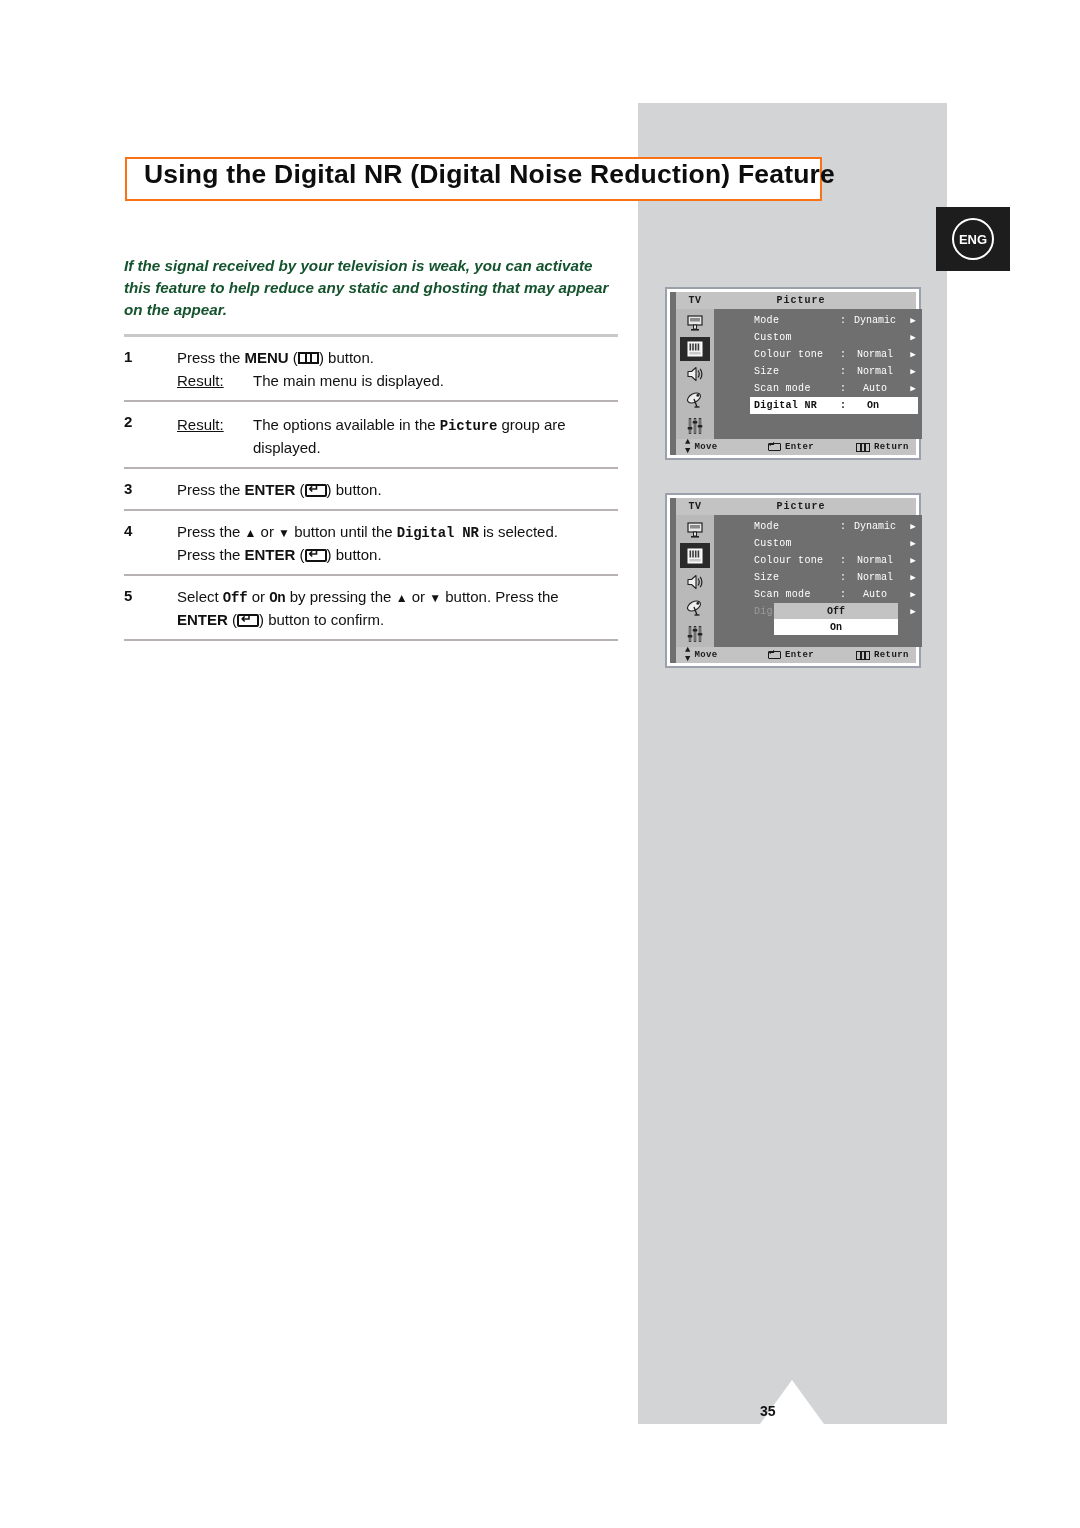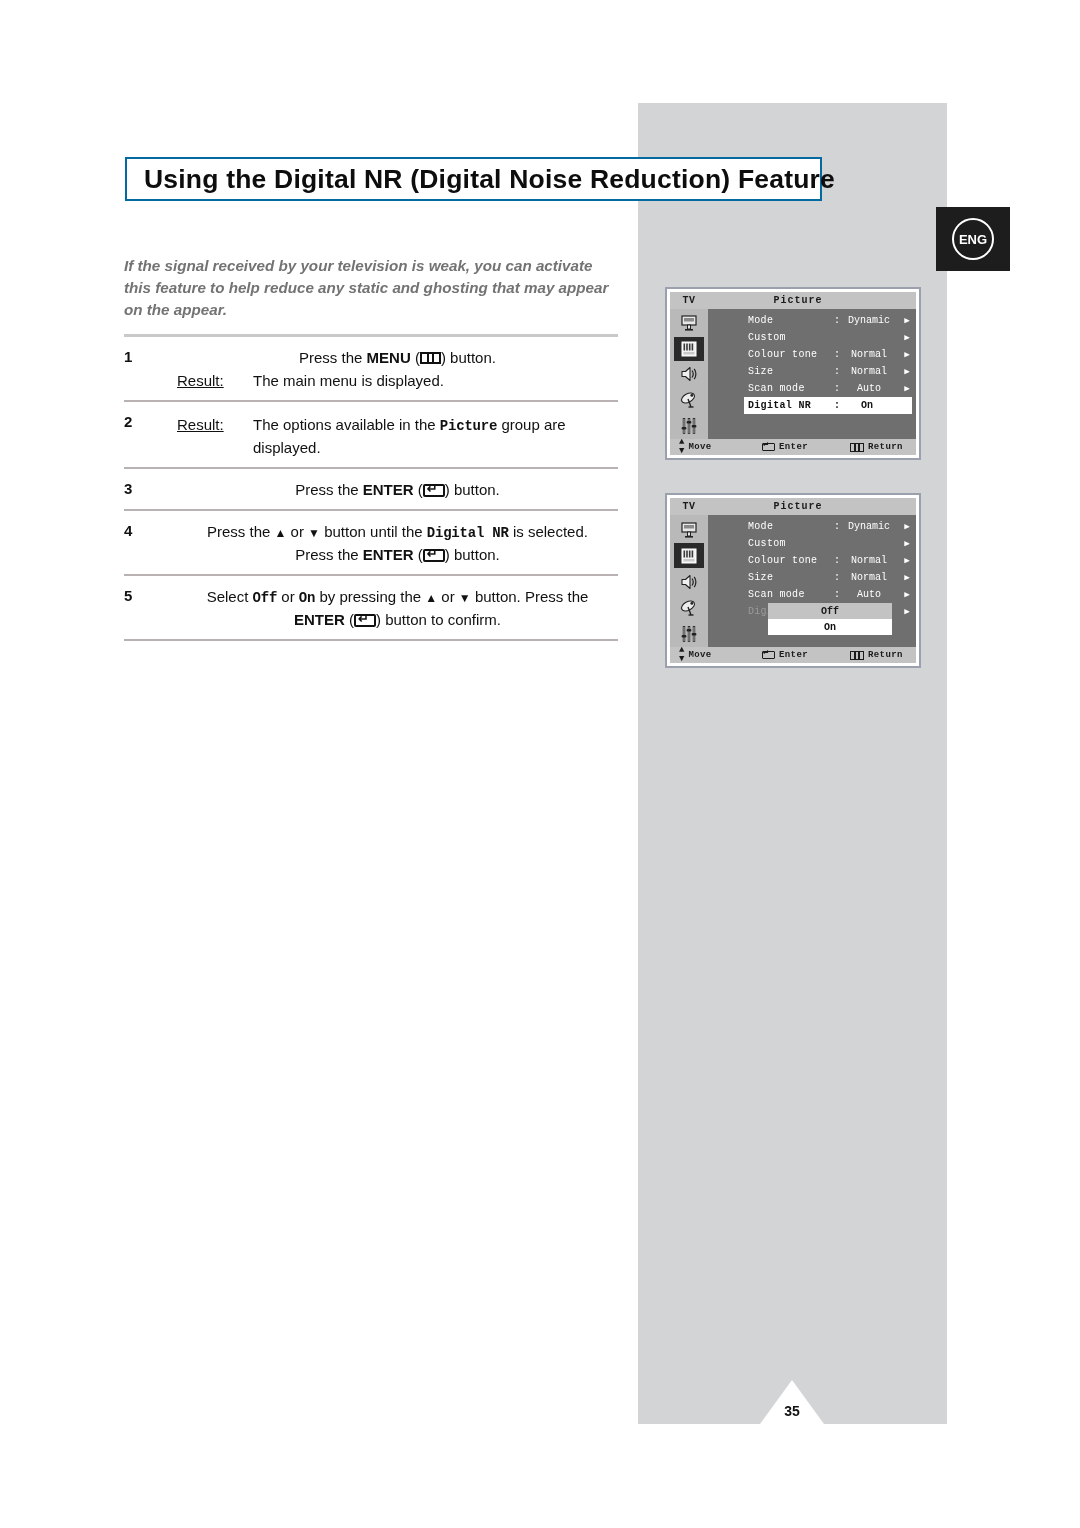--- a/index.html
+++ b/index.html
@@ -35,44 +35,44 @@
     color:#ffffff;
     font-size:13px; font-weight:bold; letter-spacing:0px;
     font-family:"Liberation Sans", sans-serif;
   }
 
   
   #title-box {
     position:absolute;
     left:125px; top:157px;
     width:697px; height:44px;
-    border:2px solid #0369a1;
+    border:2px solid #f97316;
     background:#ffffff;
-    display:flex; align-items:center;
+    display:flex; align-items:flex-start;
   }
   #title-box .title-text {
     padding-left:17px;
     font-size:26.5px;
     font-weight:bold;
     color:#0d0d0d;
     letter-spacing:0.2px;
     white-space:nowrap;
     font-family:"Liberation Sans", sans-serif;
   }
 
   
   #intro {
     position:absolute;
     left:124px; top:255px;
     width:505px;
     font-size:15.2px;
     font-weight:bold;
     font-style:italic;
     line-height:22px;
-    color:#737373;
+    color:#14532d;
   }
 
   
   #steps {
     position:absolute;
     left:124px; top:334px;
     width:494px;
   }
   .rule { height:3px; background:#c9c9c9; width:100%; }
   .rule.thin { height:2px; background:#b9b2b2; }
@@ -87,21 +87,21 @@
     font-weight:bold;
     color:#111;
     padding-top:1px;
   }
   .step-body {
     flex:1 1 auto;
     font-size:15px;
     color:#111;
     line-height:21px;
   }
-  .step-body .line { display:block;text-align:center; }
+  .step-body .line { display:block; }
   .result-line {
     display:flex;
     margin-top:2px;
   }
   .result-lbl {
     flex:0 0 76px;
     text-decoration:underline;
     font-size:15px;
   }
   .result-txt { flex:1 1 auto; font-size:15px; }
@@ -150,21 +150,21 @@
     position:absolute;
     width:256px;
     border:2px solid #9aa1ad;
     background:#ffffff;
     padding:3px;
     font-family:"Liberation Mono", monospace;
   }
   #osd-1 { left:665px; top:287px; height:173px; }
   #osd-2 { left:665px; top:493px; height:175px; }
 
-  .osd-inner { position:relative; width:100%; height:100%; background:#6f6f6f; }
+  .osd-inner { position:relative; width:100%; height:100%; background:#6f6f6f;padding-left:6px; }
 
   .osd-titlebar {
     height:17px;
     background:#c3c3c3;
     display:flex; align-items:center;
   }
   .osd-tv {
     width:38px; text-align:center;
     font-size:10px; font-weight:bold; color:#1a1a1a;
     letter-spacing:0.5px;
@@ -275,21 +275,20 @@
   }
   #page-num .tri {
     position:absolute; left:0; top:0;
     width:0; height:0;
     border-left:32px solid transparent;
     border-right:32px solid transparent;
     border-bottom:44px solid #ffffff;
   }
   #page-num .num {
     position:absolute; left:0; top:23px; width:64px;
-    text-align:center;
     font-size:14px; font-weight:bold; color:#111;
     font-family:"Liberation Sans", sans-serif;
   }
 </style>
 </head>
 <body>
 
 <div id="grey-band"></div>
 
 <div id="eng-badge">

